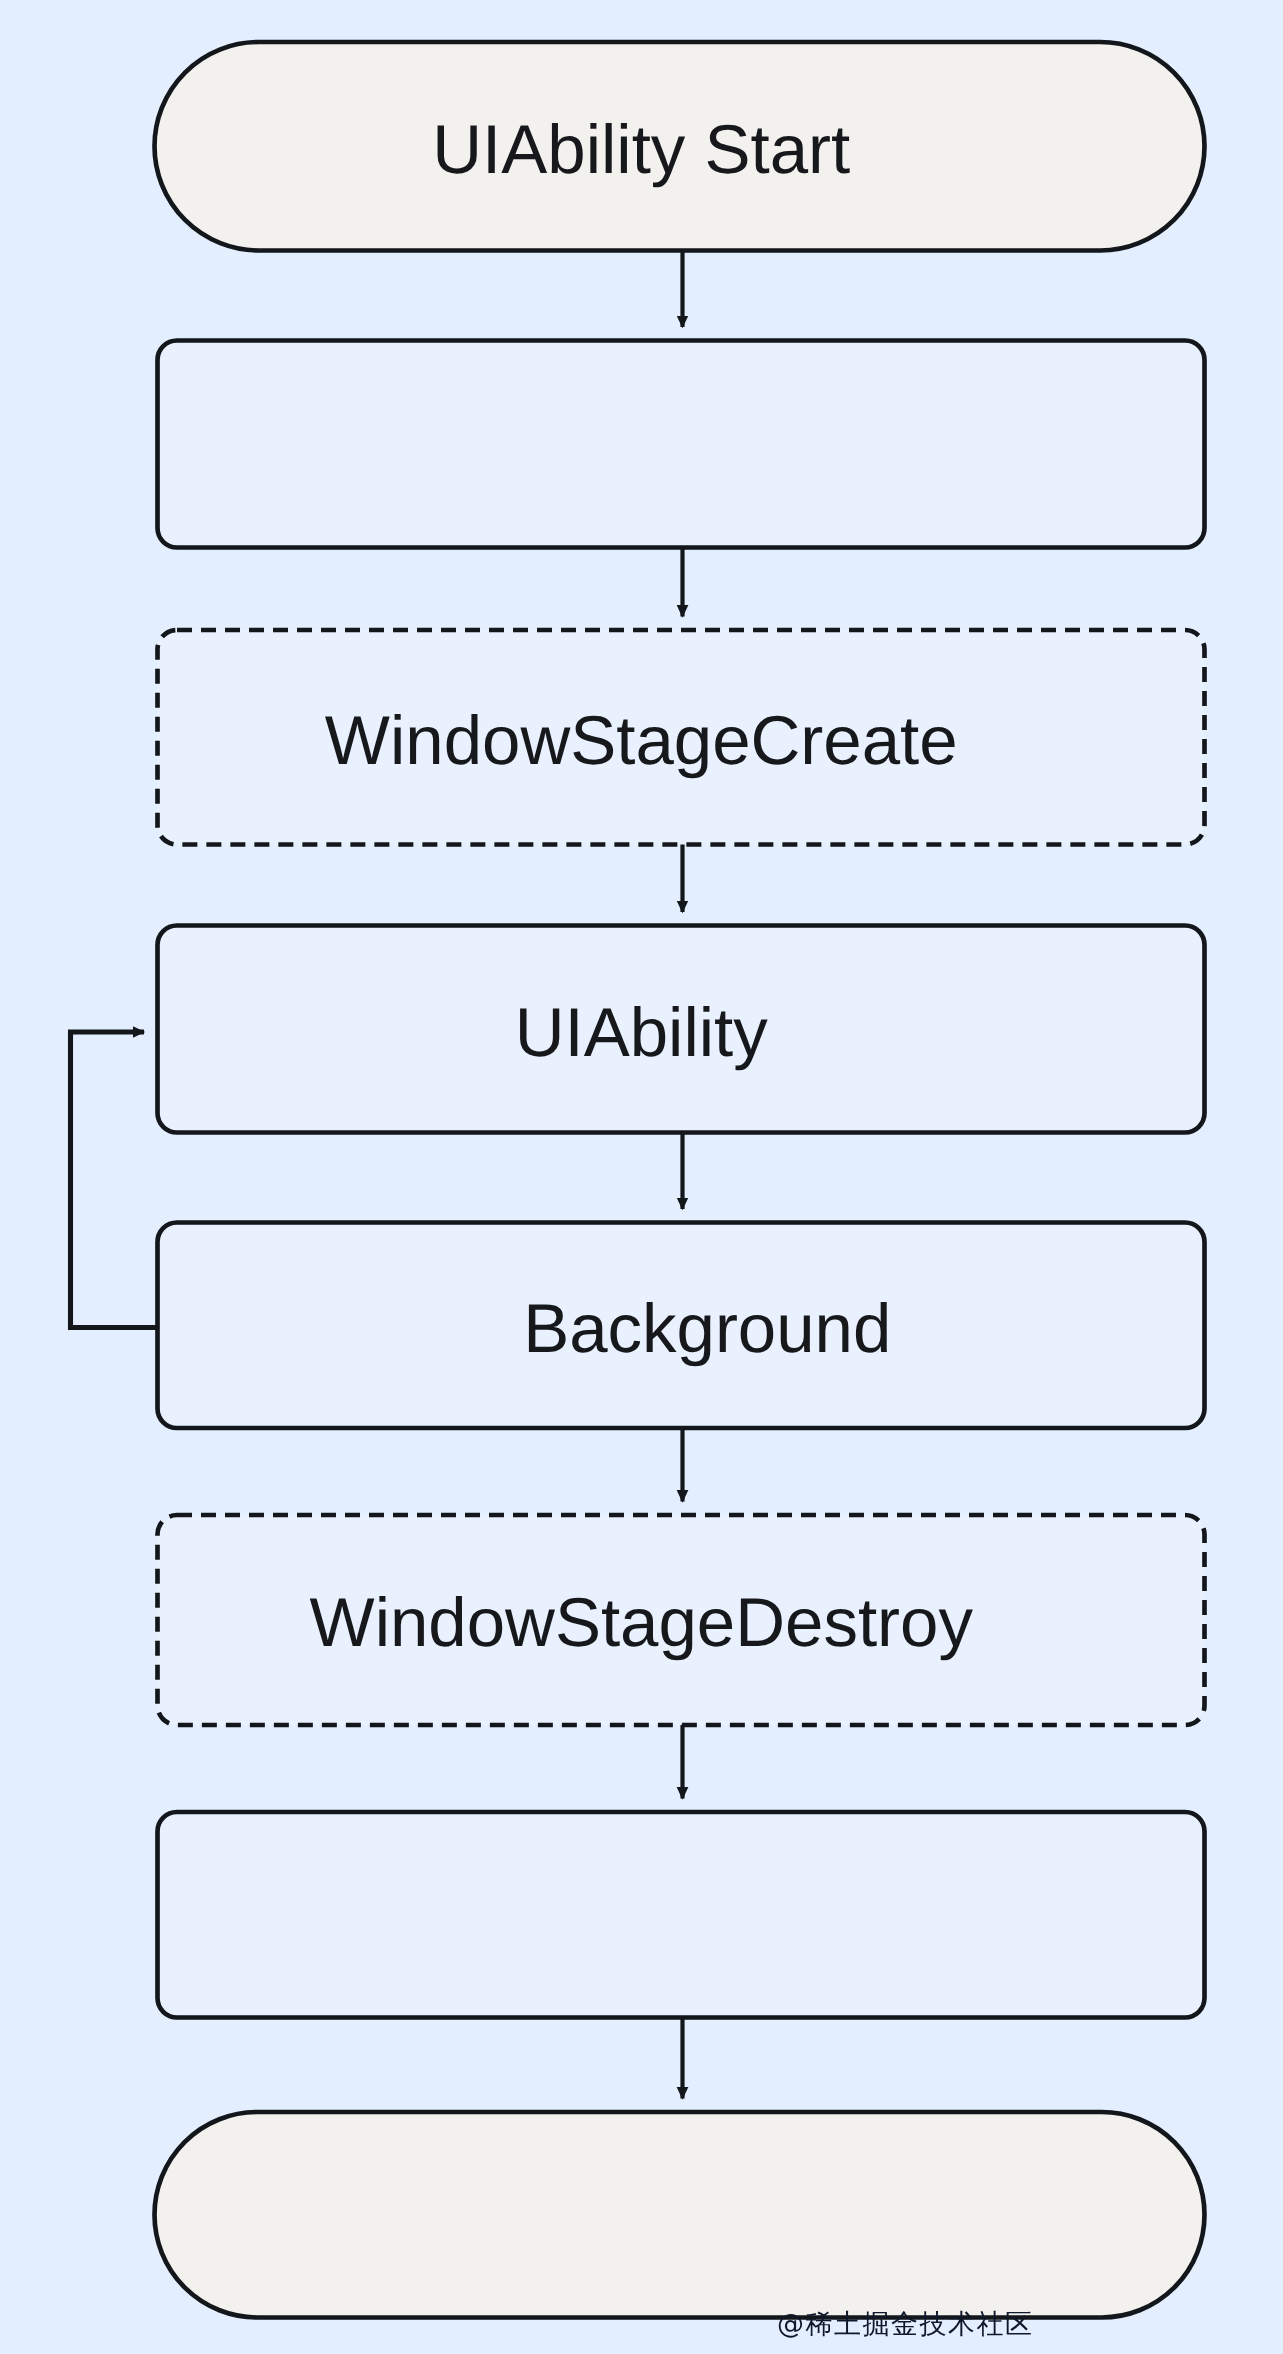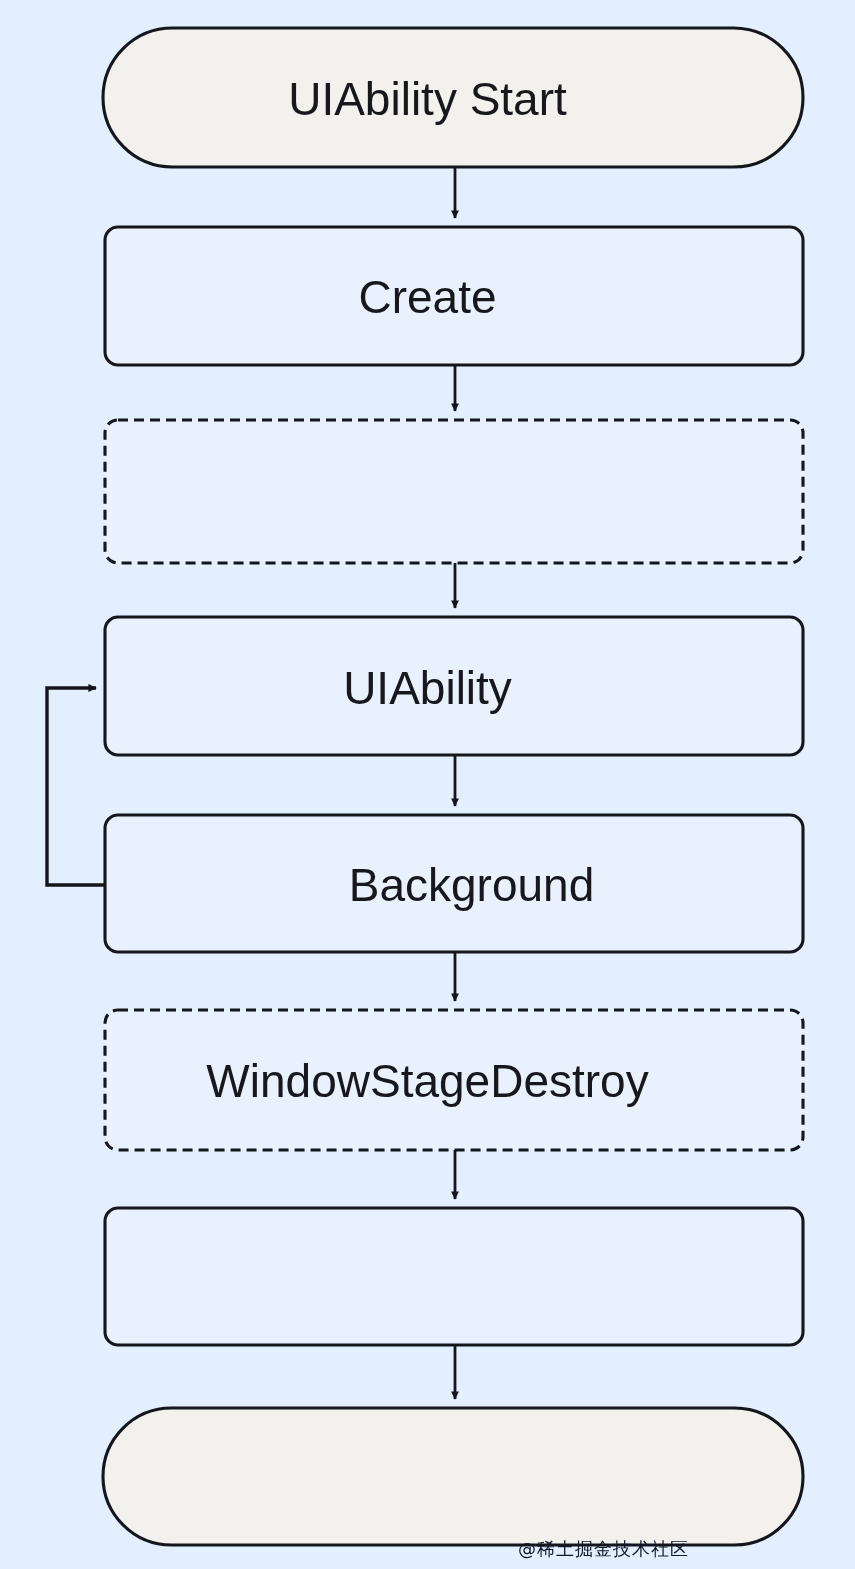--- a/index.html
+++ b/index.html
@@ -88,22 +88,22 @@
 
     <path d="M455,1150 L455,1199" fill="none" stroke="#13161a" stroke-width="2.8" marker-end="url(#arrowhead)"></path>
 
     <path d="M455,1345 L455,1399" fill="none" stroke="#13161a" stroke-width="2.8" marker-end="url(#arrowhead)"></path>
 
     <path d="M105,885 L47,885 L47,688 L96,688" fill="none" stroke="#13161a" stroke-width="3.4" stroke-linejoin="miter" stroke-linecap="butt" marker-end="url(#arrowhead)"></path>
   </svg>
 
   <div class="node-label" style="top:72px;">UIAbility Start</div>
 
-  <div class="node-label" style="top:270px;">Create</div>
 
+  <div class="node-label" style="top:466px;">WindowStageCreate</div>
 
   <div class="node-label" style="top:661px;">UIAbility</div>
 
   <div class="node-label" style="top:858px;padding-left:44px;">Background</div>
 
   <div class="node-label" style="top:1054px;">WindowStageDestroy</div>
 
 
 
   <div class="watermark">@稀土掘金技术社区</div>

